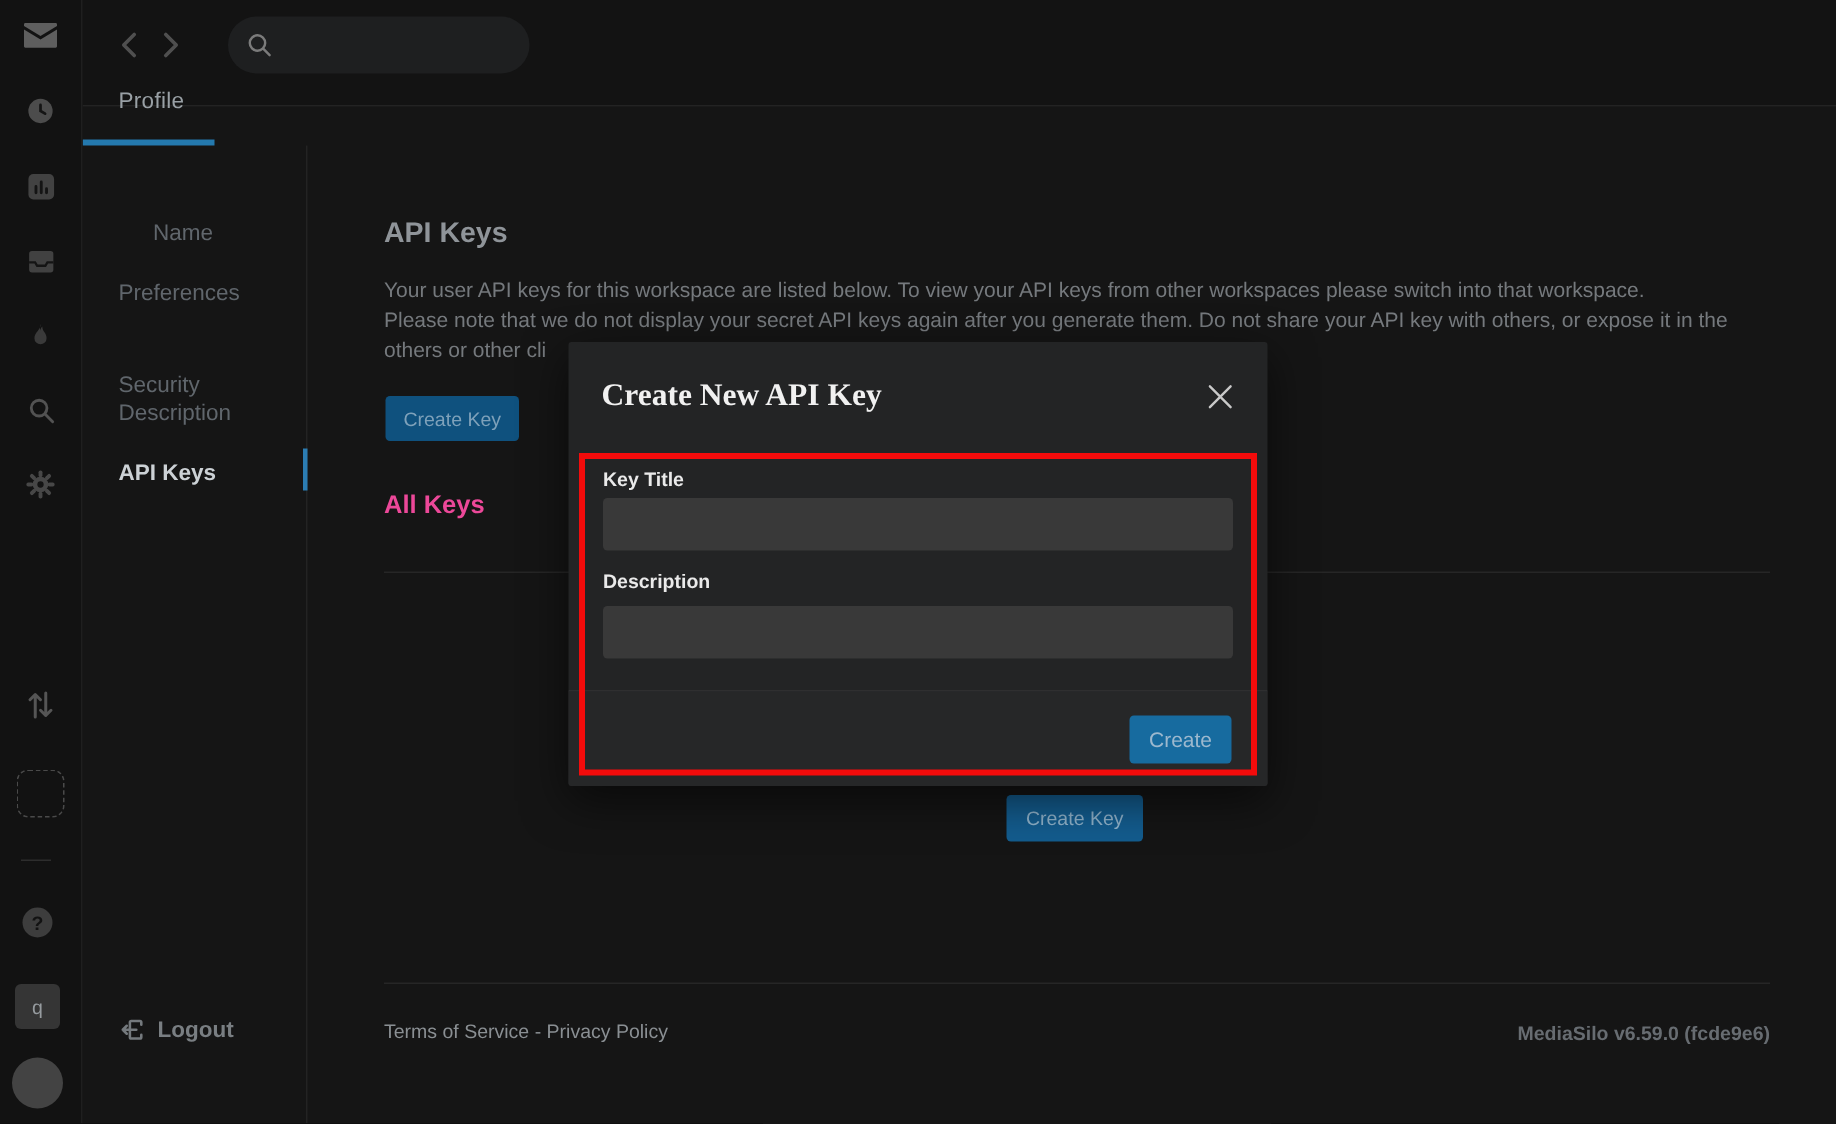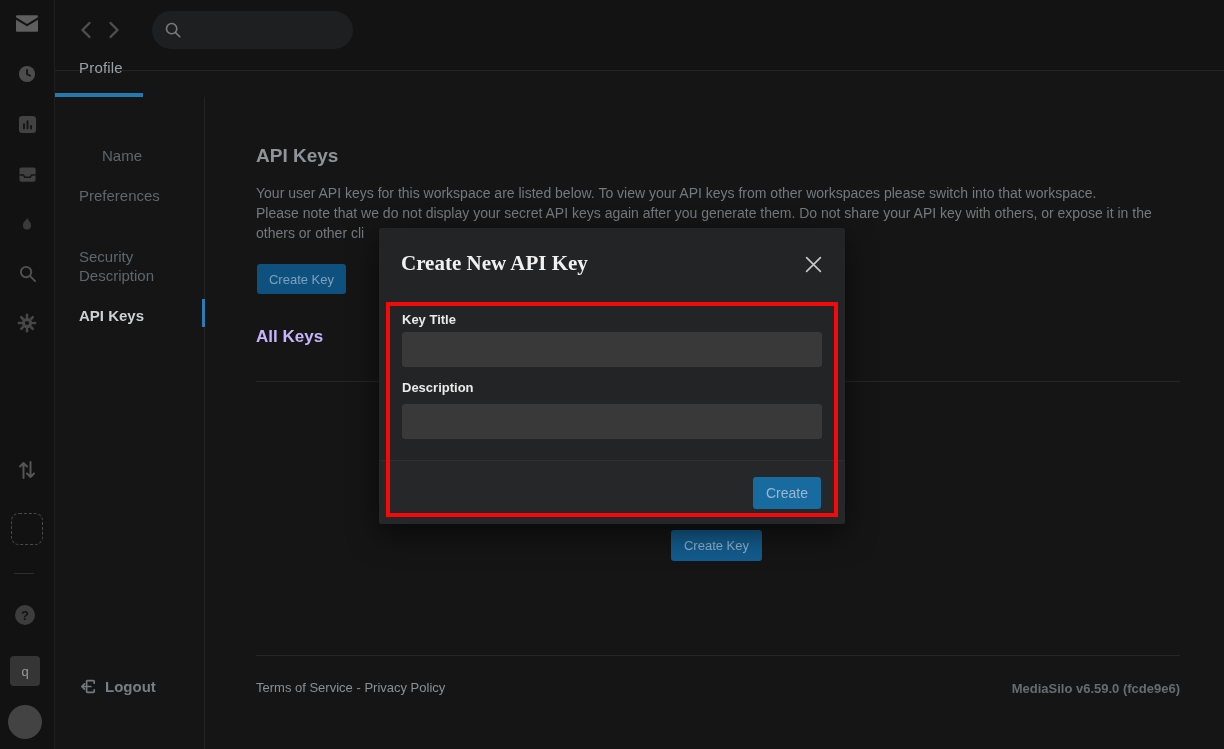--- a/index.html
+++ b/index.html
@@ -55,21 +55,21 @@
   .logout{position:absolute;left:24px;top:580px;display:flex;align-items:center;gap:7px;
       color:#797e82;font-size:15px;font-weight:bold;cursor:pointer;}
 
   
   [data-name="main-content"]{position:absolute;left:205px;top:97px;width:1019px;height:652px;z-index:1;}
   .page-title{position:absolute;left:51px;top:48px;margin:0;font-size:19px;font-weight:bold;color:#8f9499;}
   .desc{position:absolute;left:51px;color:#75797d;font-size:14px;white-space:nowrap;}
   .d1{top:88px;}.d2{top:108px;}.d3{top:128px;}
   .btn-blue{border-radius:3px;font-size:13px;text-align:center;}
   .ck1{position:absolute;left:52px;top:167px;width:89px;height:30px;background:#0f517e;color:#7ea1ba;}
-  .all-keys{position:absolute;left:51px;top:230px;margin:0;font-size:17px;font-weight:bold;color:#c4b5fd;}
+  .all-keys{position:absolute;left:51px;top:230px;margin:0;font-size:17px;font-weight:bold;color:#ec4899;}
   .hr{position:absolute;left:51px;width:924px;height:1px;background:#262626;}
   .hr1{top:284px;}
   .hr2{top:558px;}
   .ck2{position:absolute;left:466px;top:433px;width:91px;height:31px;background:#135c8e;color:#8fb2ca;}
   .foot-left{position:absolute;left:51px;top:583px;font-size:13px;color:#8a8f93;}
   .foot-left a{color:#8a8f93;text-decoration:none;cursor:pointer;}
   .foot-right{position:absolute;right:44px;top:584px;font-size:13px;font-weight:bold;color:#676c71;text-align:right;}
 
   
   .modal{position:absolute;left:379px;top:228px;width:466px;height:296px;background:#232425;

